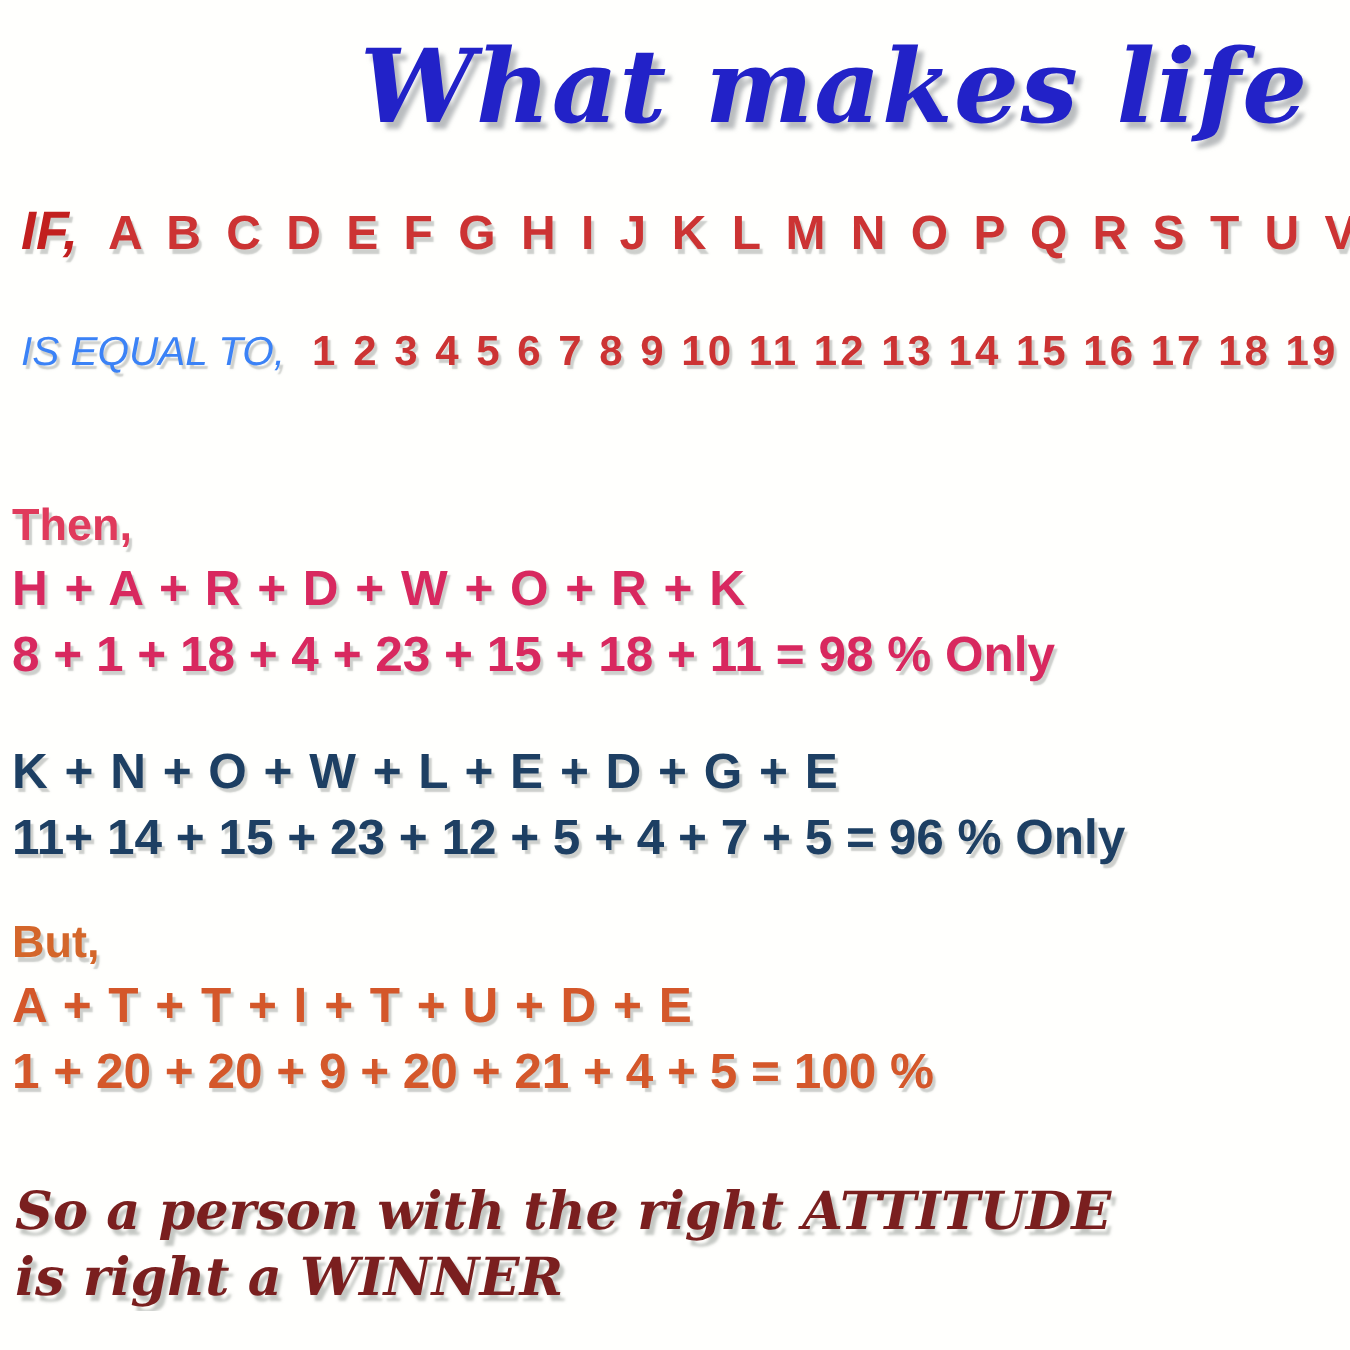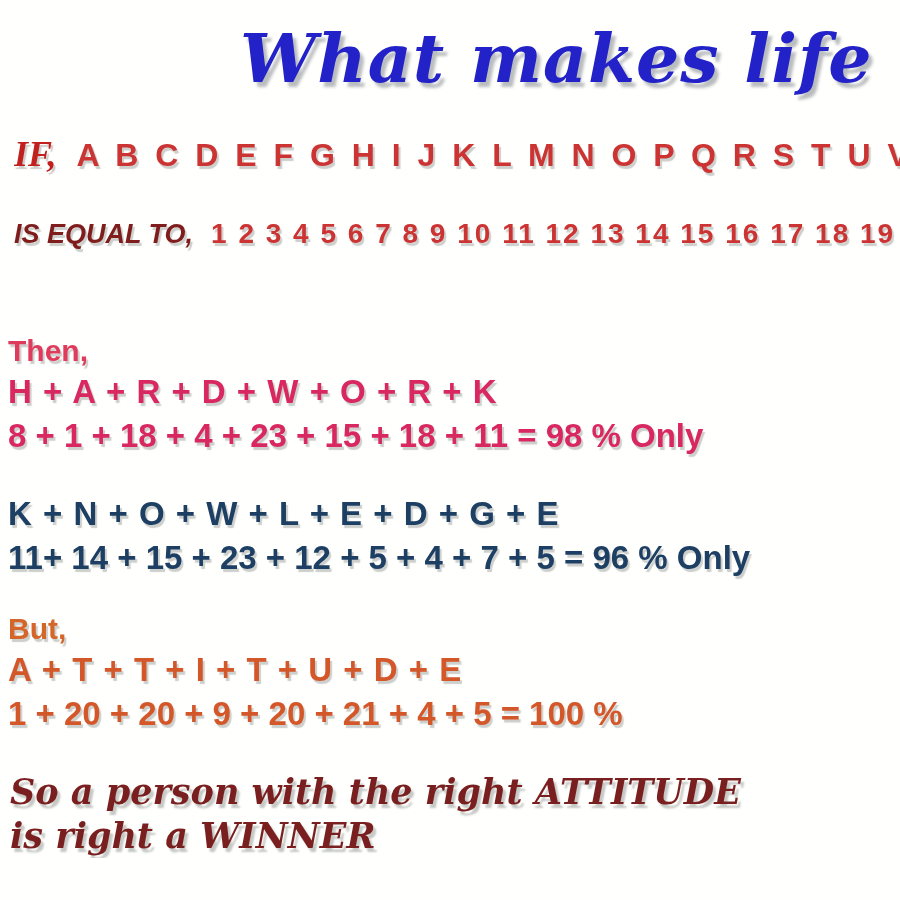--- a/index.html
+++ b/index.html
@@ -63,21 +63,21 @@
     top: 133px;
     left: 14px;
     width: 960px;
     height: 56px;
     white-space: nowrap;
     overflow: hidden;
     display: flex;
     align-items: baseline;
   }
   #if-label {
-    font-family: Liberation Serif, serif;
+    font-family: Liberation Sans, sans-serif;
     font-weight: bold;
     font-style: italic;
     font-size: 36px;
     color: #c21f1f;
     margin-right: 20px;
   }
   #alphabet {
     font-family: "Liberation Sans", sans-serif;
     font-weight: bold;
     font-size: 32px;
@@ -93,24 +93,24 @@
     left: 14px;
     width: 960px;
     height: 52px;
     white-space: nowrap;
     overflow: hidden;
     display: flex;
     align-items: baseline;
   }
   #equal-label {
     font-family: "Liberation Sans", sans-serif;
-    font-weight: bold;
+    font-weight: normal;
     font-style: italic;
     font-size: 27px;
-    color: #7f1d1d;
+    color: #3b82f6;
     margin-right: 18px;
     white-space: nowrap;
   }
   #numbers {
     font-family: "Liberation Sans", sans-serif;
     font-weight: bold;
     font-size: 28px;
     color: #cc3333;
     letter-spacing: 2px;
     white-space: nowrap;
@@ -154,21 +154,21 @@
   .c-attitude { color: #d4572a; }
   .c-attitude-kicker { color: #d4662a; }
 
   #block-hardwork { top: 332px; }
   #block-knowledge { top: 492px; }
   #block-attitude { top: 610px; }
 
   
   #conclusion {
     position: absolute;
-    top: 770px;
+    top: 786px;
     left: 10px;
     width: 880px;
     overflow: hidden;
   }
   .concl-line {
     font-family: "DejaVu Serif", serif;
     font-style: italic;
     font-weight: bold;
     font-size: 35px;
     line-height: 44px;

